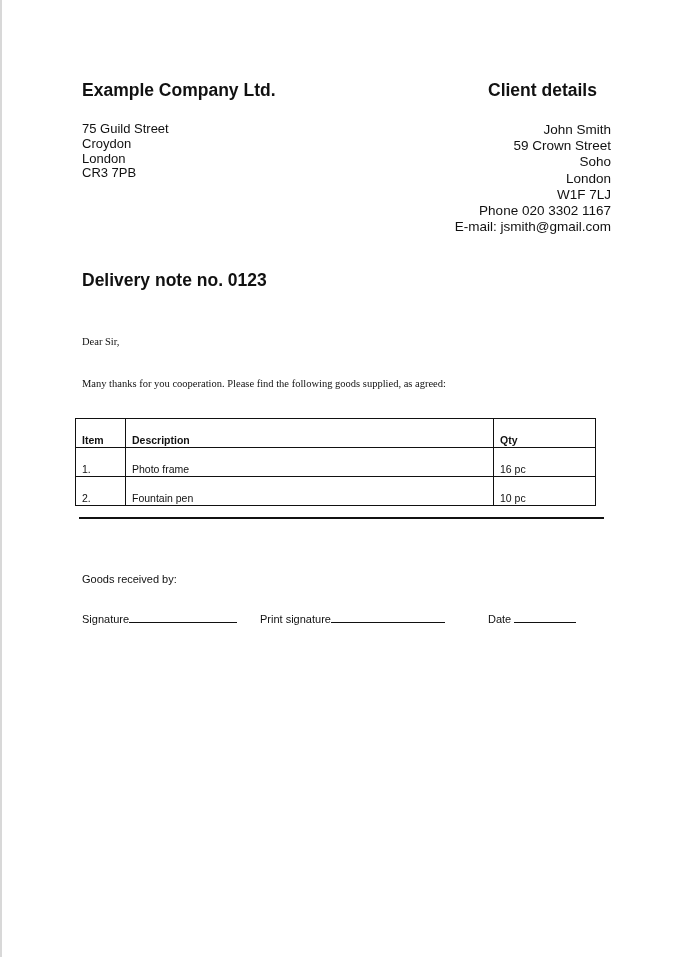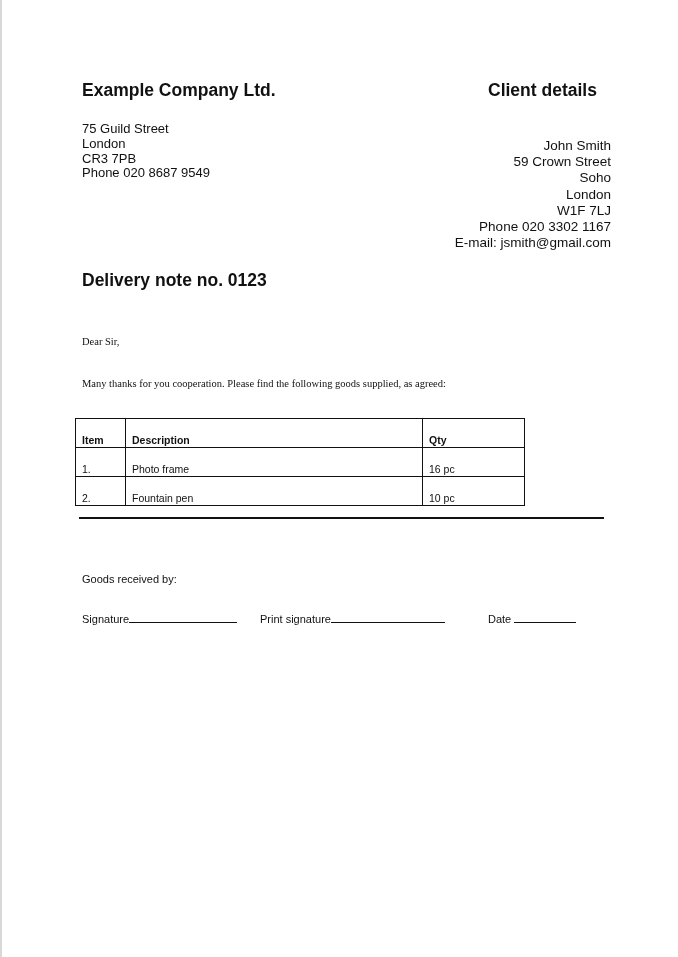--- a/index.html
+++ b/index.html
@@ -7,27 +7,27 @@
       width: 678px; height: 957px; background: #ffffff; position: relative; overflow: hidden;
       color: #111;
     }
     .page-edge { position: absolute; left: 0; top: 0; width: 2px; height: 957px; background: #d8d8d8; }
     .sans { font-family: "Liberation Sans", sans-serif; }
     .abs { position: absolute; }
     .company-name { left: 82px; top: 80px; font-size: 17.5px; font-weight: bold; }
     .client-title { left: 488px; top: 80px; font-size: 17.5px; font-weight: bold; }
     .addr { font-family: Liberation Sans, sans-serif; font-size: 13px; line-height: 14.8px; }
     .company-addr { left: 82px; top: 122px; }
-    .client-addr { right: 67px; top: 138px; text-align: right; line-height: 16.2px; font-size: 13.5px; }
+    .client-addr { right: 67px; top: 122px; text-align: right; line-height: 16.2px; font-size: 13.5px; }
     .doc-title { left: 82px; top: 270px; font-size: 17.5px; font-weight: bold; }
     .letter { font-family: "Liberation Serif", serif; font-size: 10.5px; }
     .greeting { left: 82px; top: 336px; }
     .intro { left: 82px; top: 378px; }
     table.items {
-      position: absolute; left: 75px; top: 418px; width: 450px;
+      position: absolute; left: 75px; top: 418px; width: 521px;
       border-collapse: collapse; font-family: "Liberation Sans", sans-serif; font-size: 10.5px; padding-left: 36px;
     }
     table.items td, table.items th {
       border: 1.3px solid #111; height: 27px; padding: 0 0 1px 6px;
       vertical-align: bottom; text-align: left;
     }
     table.items th { font-weight: bold; }
     table.items .c1 { width: 43px; }
     table.items .c3 { width: 95px; }
     .heavy-rule { left: 79px; top: 517px; width: 525px; height: 2px; background: #111; }
@@ -41,23 +41,23 @@
 </head>
 <body>
 
 <div class="page-edge"></div>
 
 <div class="abs sans company-name">Example Company Ltd.</div>
 <div class="abs sans client-title">Client details</div>
 
 <div class="abs addr company-addr">
   <div>75 Guild Street</div>
+  <div>Croydon</div>
   <div>London</div>
   <div>CR3 7PB</div>
-  <div>Phone 020 8687 9549</div>
 </div>
 
 <div class="abs addr client-addr">
   <div>John Smith</div>
   <div>59 Crown Street</div>
   <div>Soho</div>
   <div>London</div>
   <div>W1F 7LJ</div>
   <div>Phone 020 3302 1167</div>
   <div>E-mail: jsmith@gmail.com</div>

